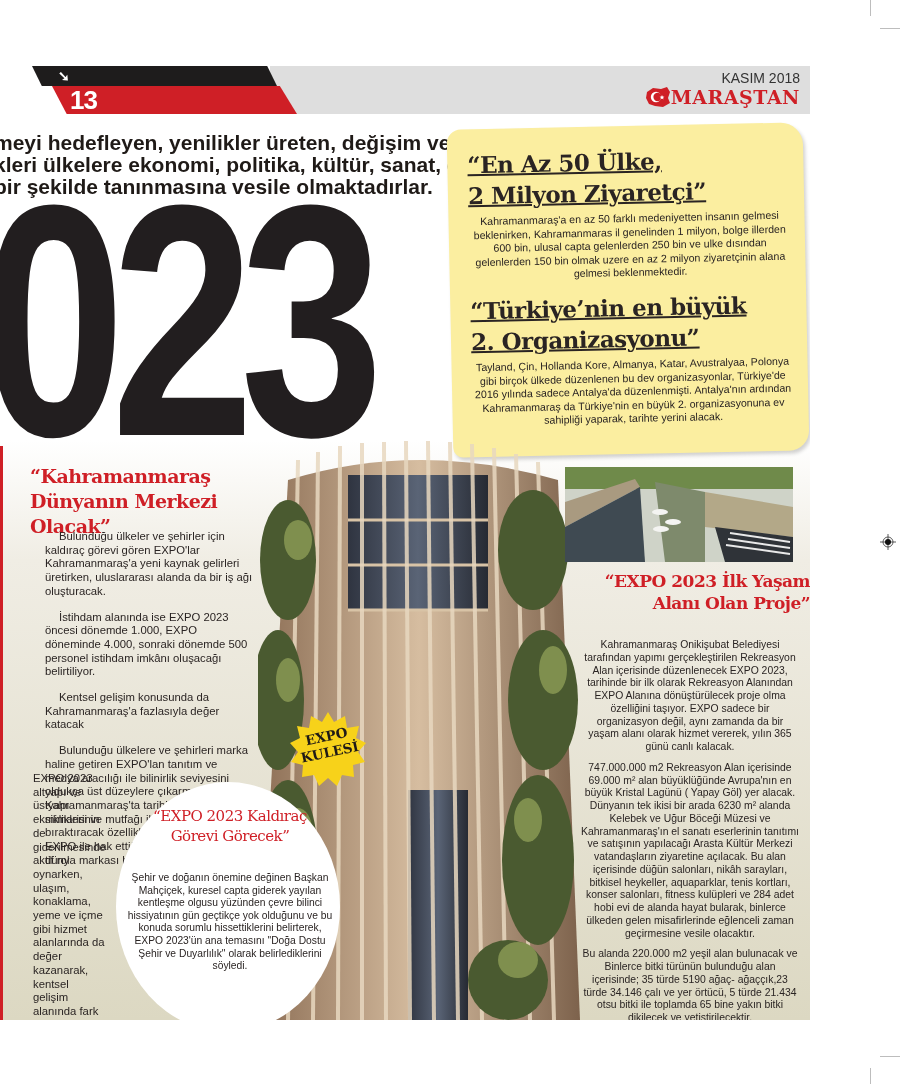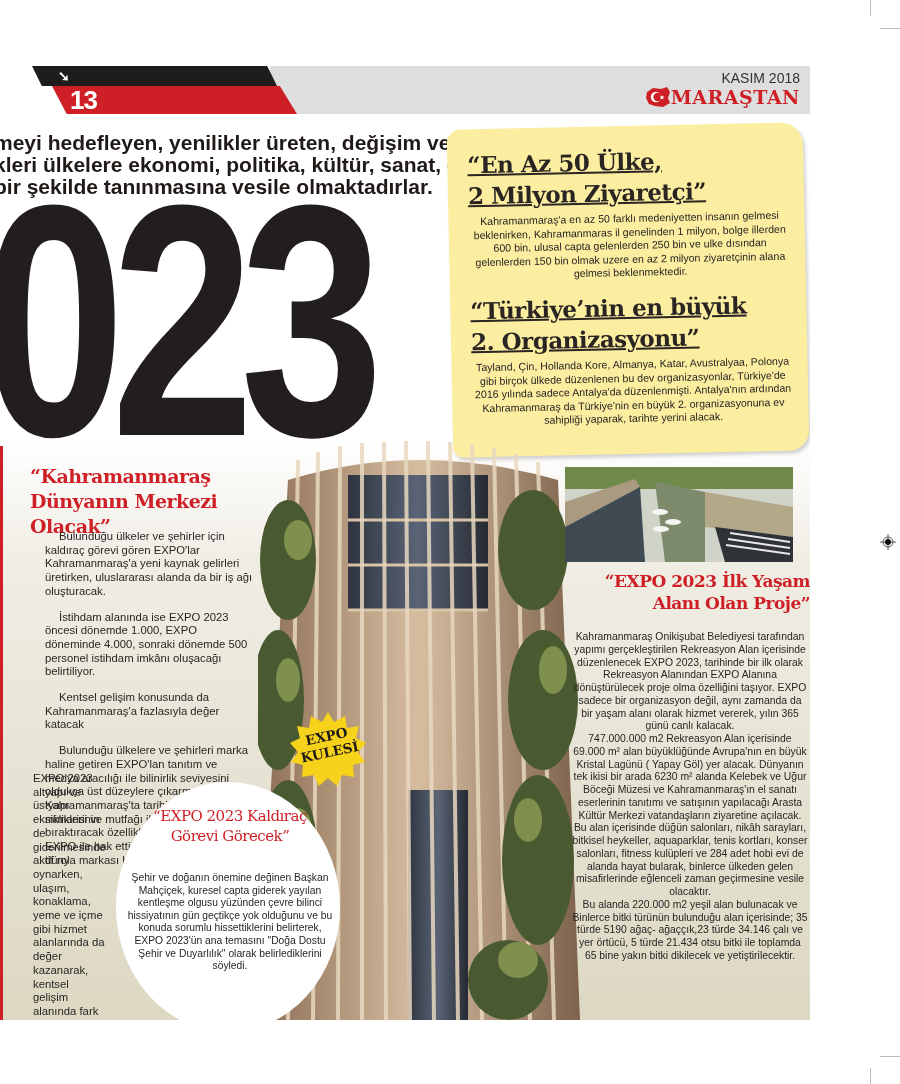--- a/index.html
+++ b/index.html
@@ -42,21 +42,21 @@
   
   .circle{position:absolute;left:116px;top:782px;width:224px;height:250px;border-radius:50%;background:#ffffff;}
   .chead{position:absolute;left:150px;top:806px;width:160px;font-family:"DejaVu Serif",serif;font-weight:normal;color:#cf1f26;font-size:15px;line-height:20px;text-align:center;letter-spacing:-0.5px;}
   .cbody{position:absolute;left:124px;top:872px;width:212px;font-size:10.3px;line-height:12.6px;color:#2a2423;text-align:center;}
   
   .badge{position:absolute;left:290px;top:712px;width:76px;height:76px;}
   .badge-text{position:absolute;left:290px;top:728px;width:76px;text-align:center;font-family:"DejaVu Serif",serif;font-weight:bold;font-size:13.5px;line-height:16px;color:#1f1a17;transform:rotate(-12deg);}
   
   .rhead{position:absolute;left:560px;top:570px;width:250px;font-family:"DejaVu Serif",serif;font-weight:bold;color:#cf1f26;font-size:17px;line-height:22px;text-align:right;letter-spacing:-0.5px;}
   .rbody{position:absolute;left:572px;top:631px;width:236px;font-size:10.4px;line-height:12.75px;color:#2a2423;text-align:center;}
-  .rbody p{margin:0;}
+  .rbody p{margin:8px;}
   .reg{position:absolute;left:880px;top:534px;width:16px;height:16px;}
 </style>
 </head>
 <body>
 
 <div class="page">
 
   <div class="hdr-gray"></div>
   <div class="hdr-black"></div>
   <div class="hdr-red"></div>

